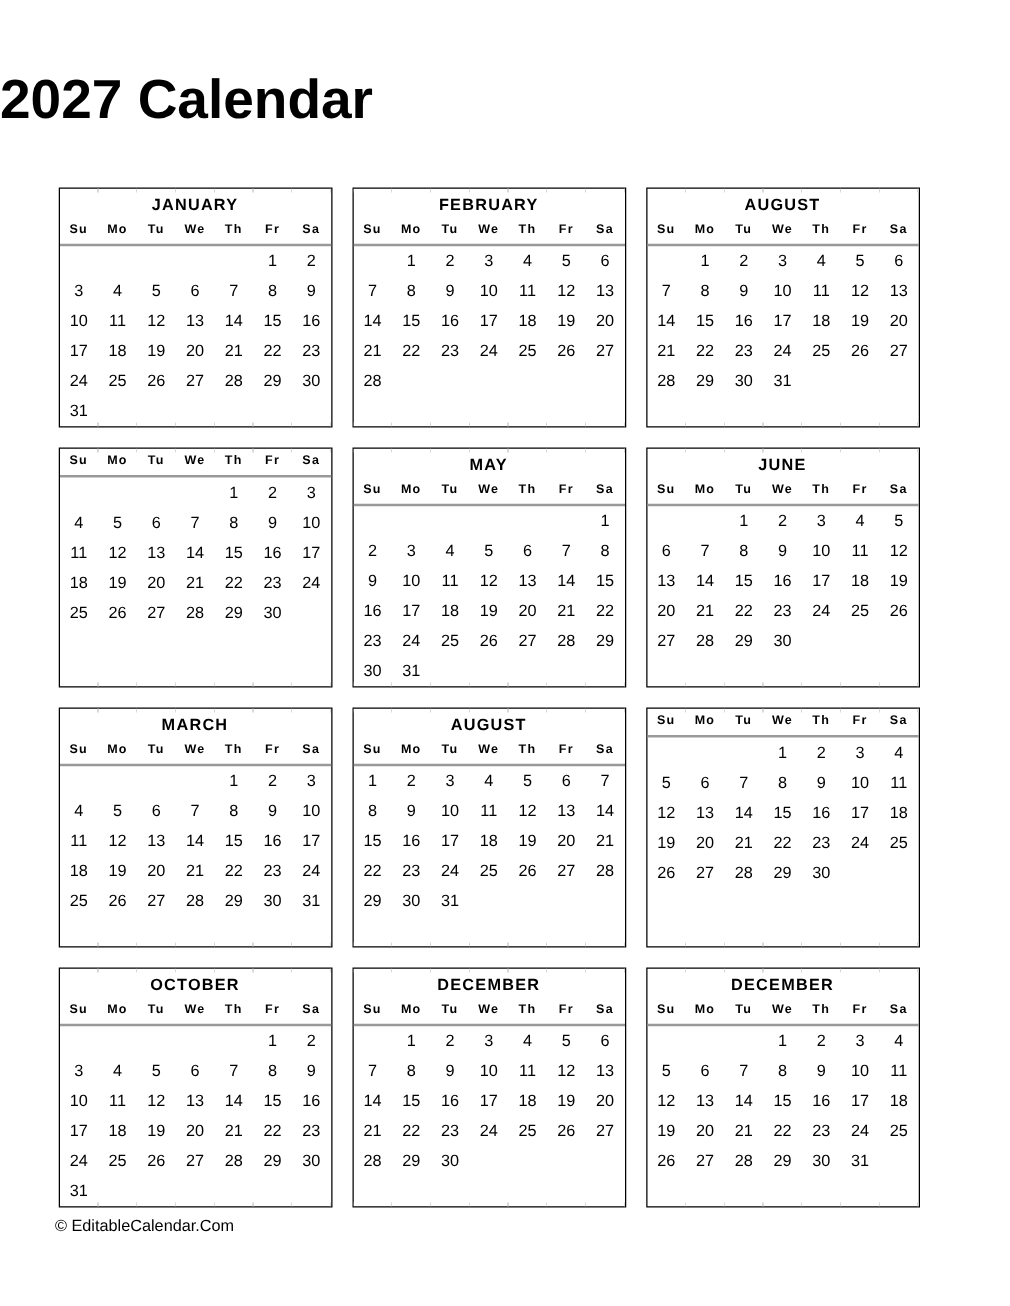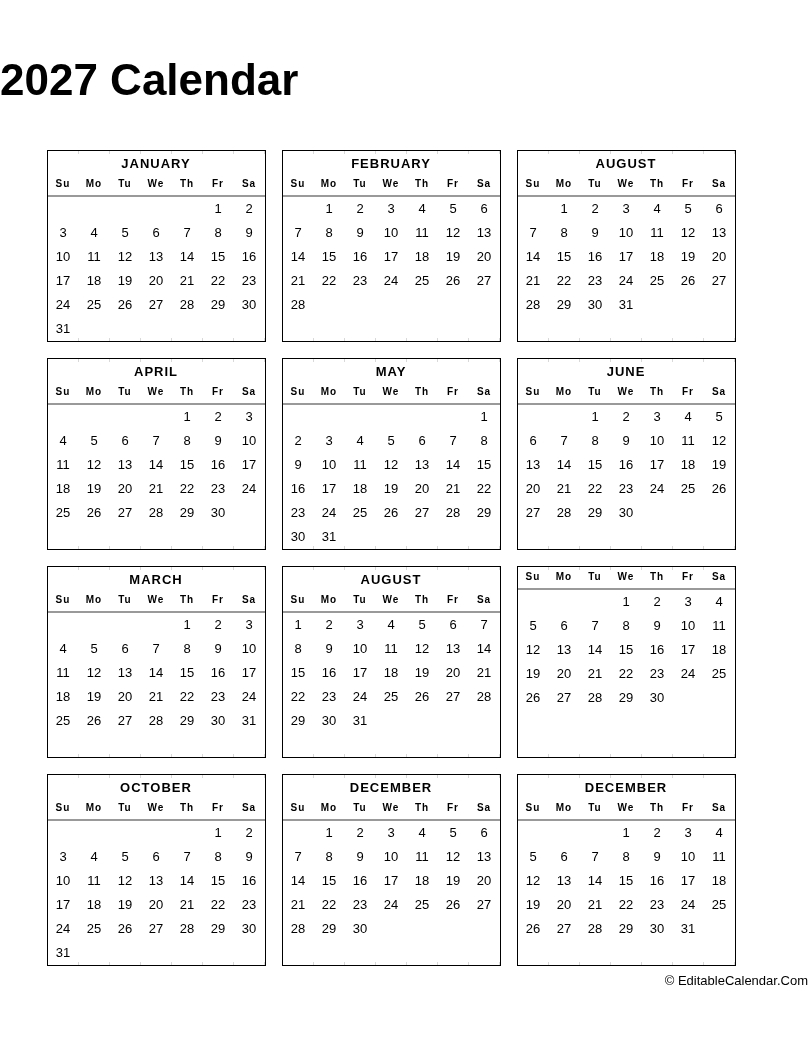--- a/index.html
+++ b/index.html
@@ -77,23 +77,24 @@
   .dates {
     display: grid;
     grid-template-columns: repeat(7, 1fr);
     grid-auto-rows: 24px;
     text-align: center;
     font-size: 13px;
   }
   .cell { line-height: 24px; }
   .footer {
     margin-top: 7px;
-    text-align: right;
+    text-align: left;
     font-size: 13px;
     color: var(--text, #000000);
+    padding-left: 44px;
   }
 </style>
 </head>
 <body>
 
 <div class="page">
   <h1 class="title">2027 Calendar</h1>
   <div class="months-grid">
   <section class="month">
     <div class="month-name">JANUARY</div>
@@ -260,21 +261,20 @@
           <div class="cell"></div>
           <div class="cell"></div>
           <div class="cell"></div>
           <div class="cell"></div>
           <div class="cell"></div>
           <div class="cell"></div>
         </div>
   </section>
 
   <section class="month">
-    <div class="month-name">APRIL</div>
     <div class="weekdays">
           <div class="wd">Su</div>
           <div class="wd">Mo</div>
           <div class="wd">Tu</div>
           <div class="wd">We</div>
           <div class="wd">Th</div>
           <div class="wd">Fr</div>
           <div class="wd">Sa</div>
         </div>
     <div class="dates">

